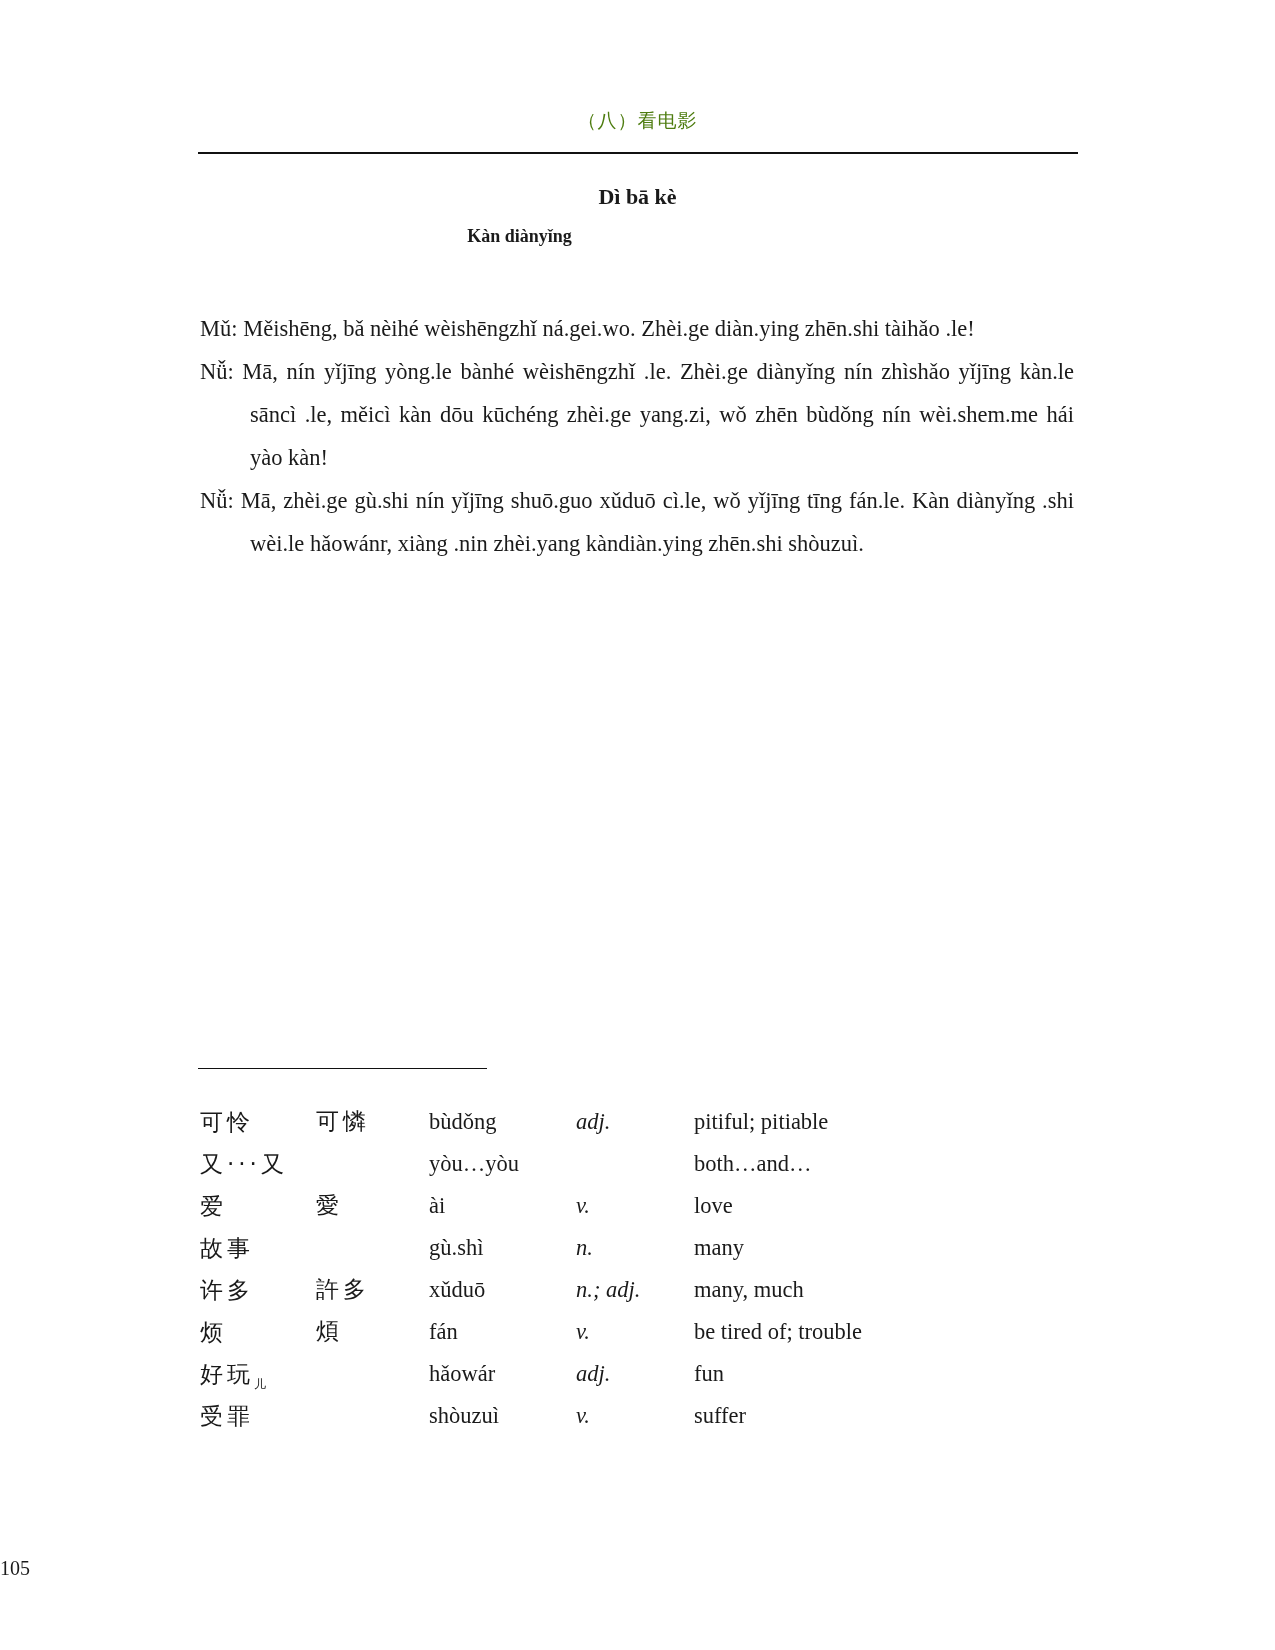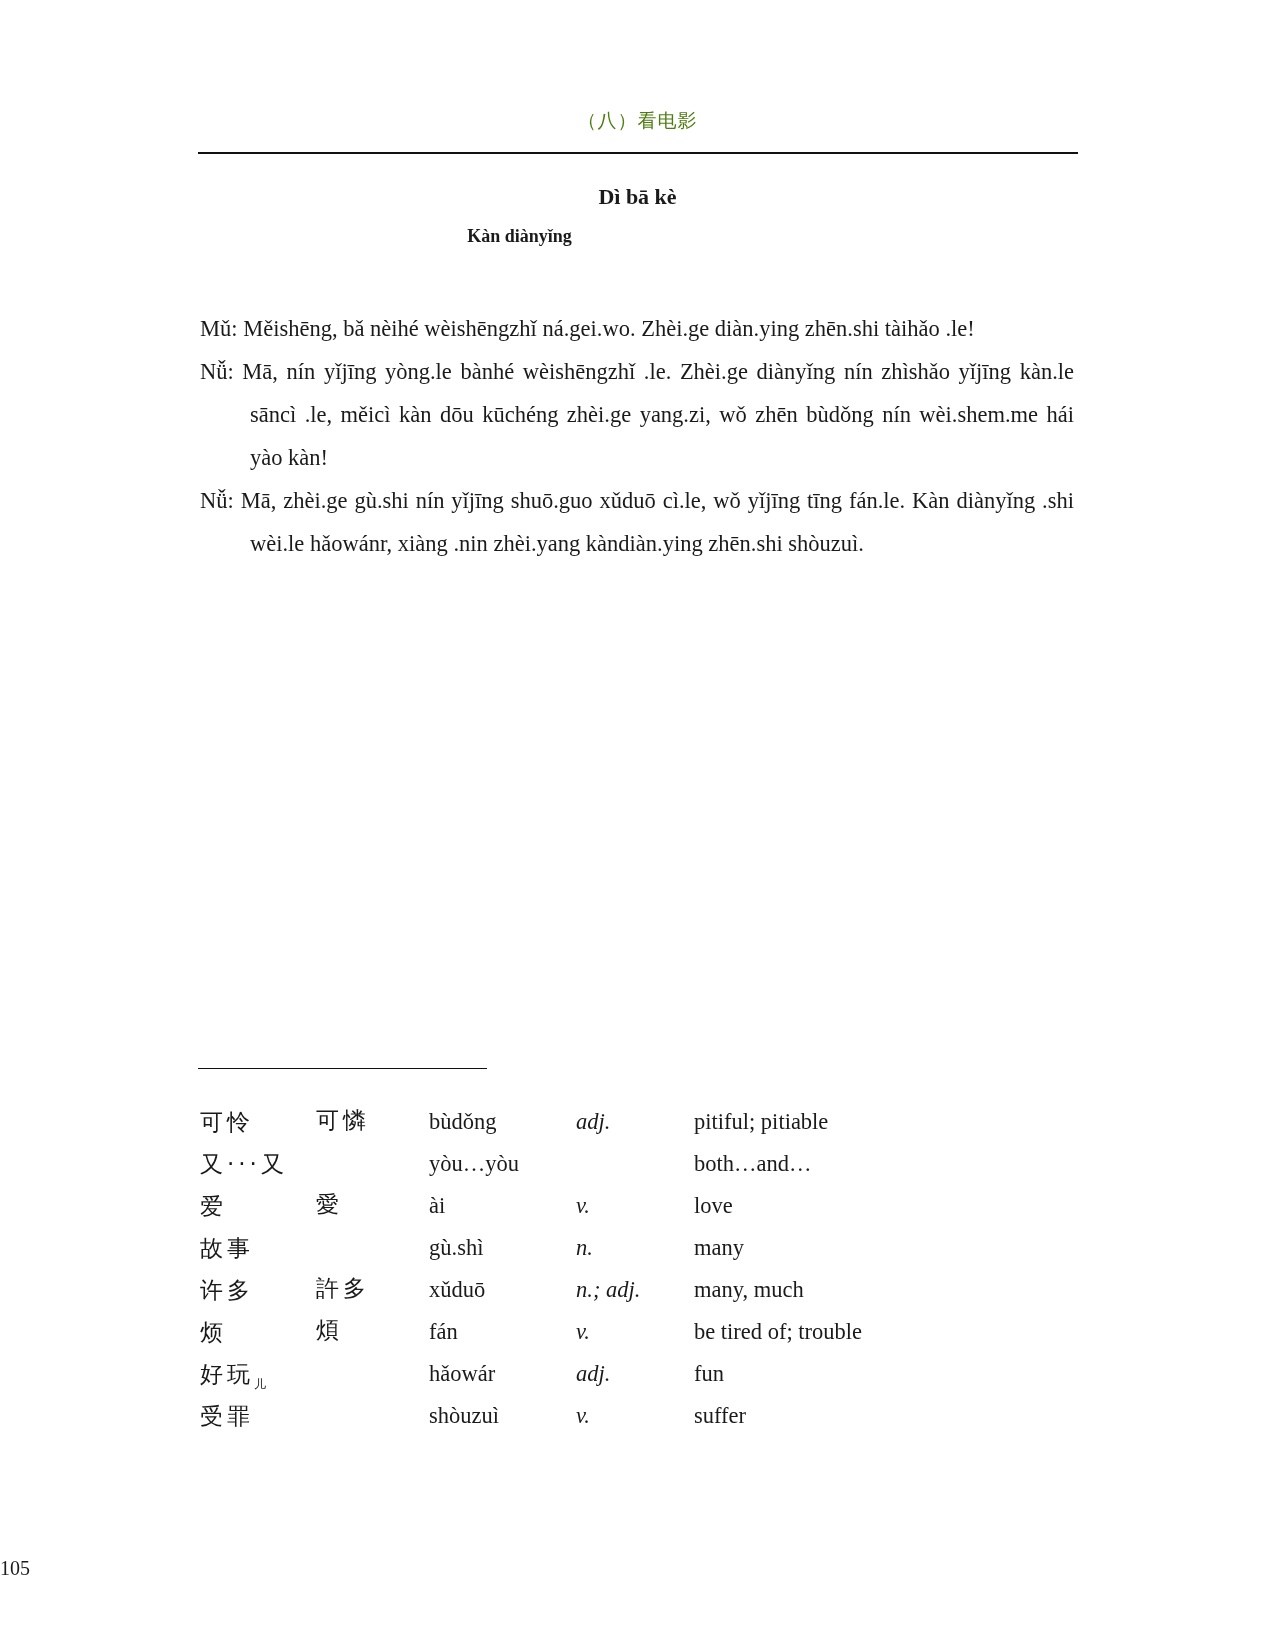--- a/index.html
+++ b/index.html
@@ -16,21 +16,21 @@
   .dialogue { position: absolute; top: 307px; left: 200px; width: 874px;
               font-size: 22.5px; line-height: 43px; }
   .turn { margin: 0; padding-left: 50px; text-indent: -50px; text-align: justify; }
   .turn .speaker { }
   .vocab-rule { position: absolute; top: 1068px; left: 198px; width: 289px; height: 0;
                 border-top: 1.5px solid #111; }
   .vocab { position: absolute; top: 1074px; left: 200px; width: 720px; font-size: 22.5px; }
   .vrow { position: relative; height: 42px; line-height: 36px; }
   .vrow span { position: absolute; top: 0; white-space: nowrap; margin-top: 30px; }
   .c-simp { left: 0; font-family: "DejaVu Sans", sans-serif; font-size: 23px; letter-spacing: 4px; }
-  .c-trad { left: 116px; font-family: Liberation Mono, monospace; font-size: 23px; letter-spacing: 4px; }
+  .c-trad { left: 116px; font-family: Liberation Serif, serif; font-size: 23px; letter-spacing: 4px; }
   .c-pin { left: 229px; }
   .c-pos { left: 376px; font-style: italic; }
   .c-eng { left: 494px; }
   .sub-er { font-size: 12px; vertical-align: -6px; letter-spacing: 0; }
   .page-num { position: absolute; top: 1557px; left: 0; width: 1275px; text-align: left; font-size: 20px; }
 </style>
 </head>
 <body>
 
 <div class="running-head">（八）看电影</div>

